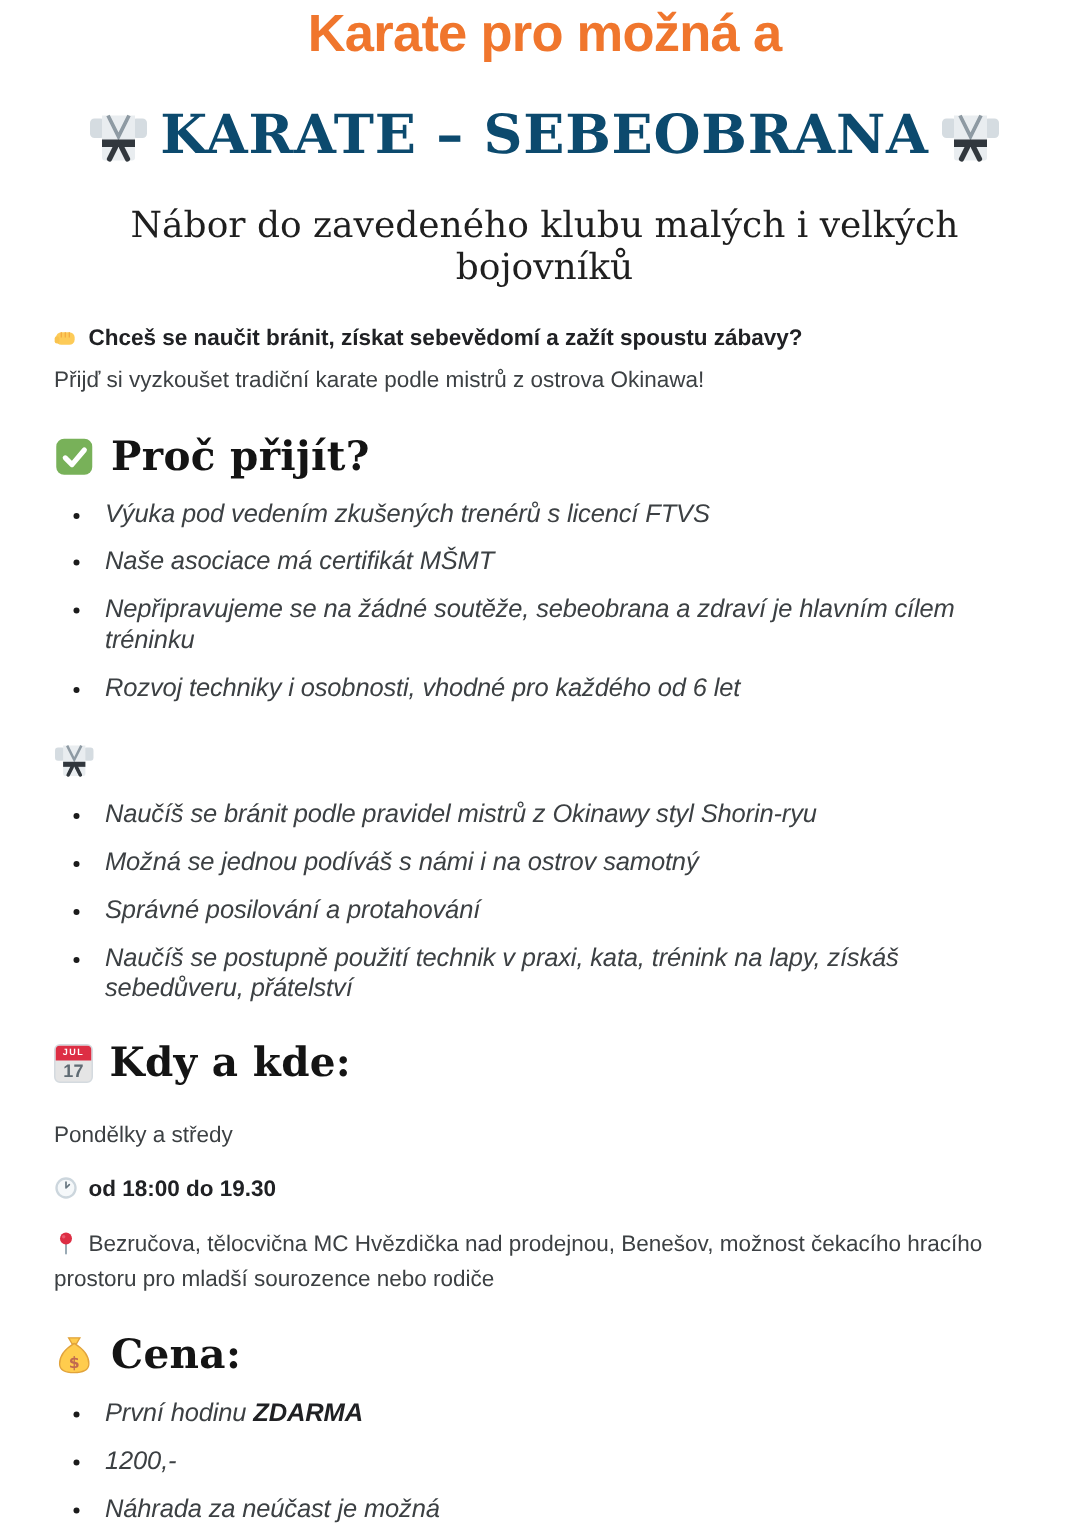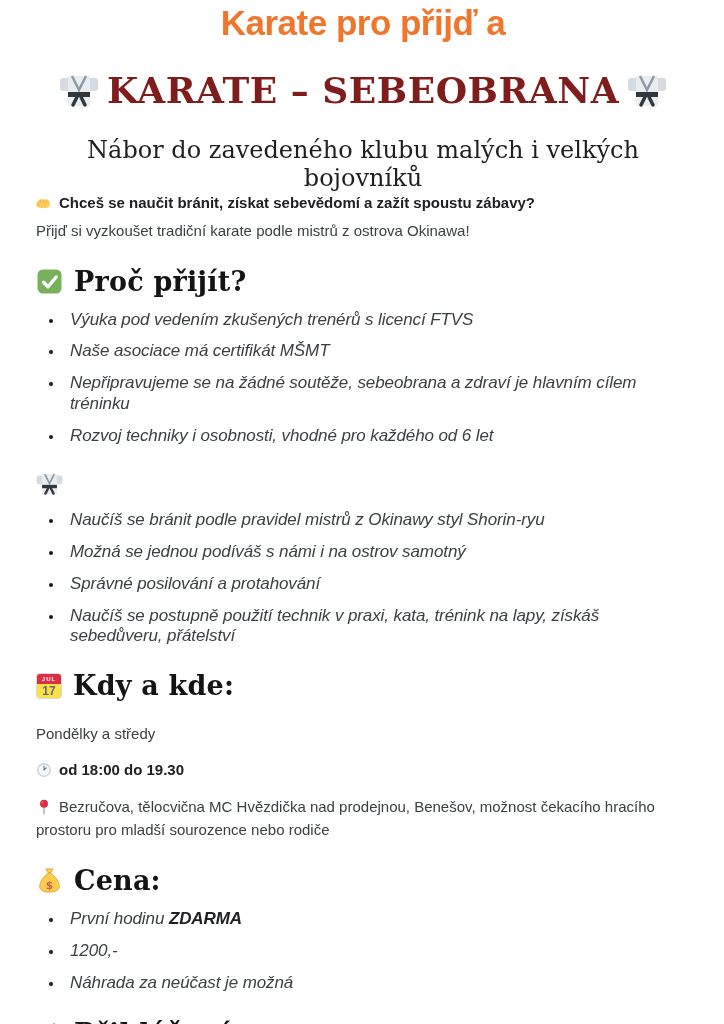--- a/index.html
+++ b/index.html
@@ -8,33 +8,33 @@
     font-family:"Liberation Sans",sans-serif;color:#3c4043;
   }
   .page{box-sizing:border-box;width:724px;height:1024px;padding:2px 34px 0 36px;}
 
   
   .title{
     margin:2px 0 0;text-align:center;font-weight:bold;
     font-size:35px;line-height:38px;letter-spacing:-0.5px;color:#f0762d;
   }
   .main-heading{
-    margin-top:27px;display:flex;align-items:center;justify-content:center;gap:8px;
+    margin-top:27px;display:flex;align-items:flex-end;justify-content:center;gap:8px;
     font-family:"DejaVu Serif","Liberation Serif",serif;font-weight:bold;
-    font-size:36px;color:#7f1d1d;letter-spacing:0.5px;white-space:nowrap;
+    font-size:36px;color:#0c4a6e;letter-spacing:0.5px;white-space:nowrap;
   }
   .subtitle{
     margin-top:25px;text-align:center;
     font-family:"DejaVu Serif","Liberation Serif",serif;
     font-size:24px;color:#1f1f1f;
   }
 
   
   p{margin:0;font-size:15px;line-height:1.45;}
-  .intro-bold{font-weight:bold;color:#202124;}
+  .intro-bold{margin-top:23px;font-weight:bold;color:#202124;}
   .intro-reg{margin-top:6px;}
   .line{margin-top:14px;}
   .bold{font-weight:bold;color:#202124;}
 
   
   h2.section{
     margin:24px 0 0;display:flex;align-items:center;gap:11px;
     font-family:"DejaVu Serif","Liberation Serif",serif;
     font-size:27px;font-weight:bold;color:#141414;letter-spacing:0.2px;
   }
@@ -49,21 +49,21 @@
 
   
   .ic{display:inline-block;vertical-align:-3px;margin-right:7px;flex:none;}
   .ic-inline{width:16px;height:16px;}
   .ic-head{width:27px;height:27px;}
   .ic-gi-big{width:40px;height:40px;}
 
   
   .cal-icon{
     width:26px;height:26px;border-radius:4px;overflow:hidden;flex:none;
-    display:inline-flex;flex-direction:column;background:#fde047;
+    display:inline-flex;flex-direction:column;background:#e5e5e5;
     border:1px solid #d4dadf;box-sizing:border-box;
   }
   .cal-top{
     background:#dd2e44;color:#fff;height:10px;flex:none;
     display:flex;align-items:center;justify-content:center;
     font-size:6px;font-weight:bold;letter-spacing:1px;font-family:"Liberation Sans",sans-serif;
   }
   .cal-num{
     flex:1;display:flex;align-items:center;justify-content:center;
     font-size:12px;font-weight:bold;color:#5f6b73;font-family:"Liberation Sans",sans-serif;
@@ -83,21 +83,21 @@
       <path d="M13 6 L20 20 L27 6" fill="none" stroke="#8e9aa3" stroke-width="2.5"></path>
       <rect x="9" y="22" width="22" height="5" fill="#31373d"></rect>
       <path d="M18 27 l-4 8 M22 27 l4 8" stroke="#31373d" stroke-width="3.5" stroke-linecap="round"></path>
     </g>
   </defs>
 </svg>
 
 <div class="page">
 
   <h1 class="title">
-    <span style="display:block">Karate pro přijď a</span>
+    <span style="display:block">Karate pro možná a</span>
   </h1>
 
   <div class="main-heading">
     <svg class="ic-gi-big" viewBox="0 0 40 40">
         <use href="#gi-shape"></use>
       </svg>
     <span>KARATE – SEBEOBRANA</span>
     <svg class="ic-gi-big" viewBox="0 0 40 40">
         <use href="#gi-shape"></use>
       </svg>

